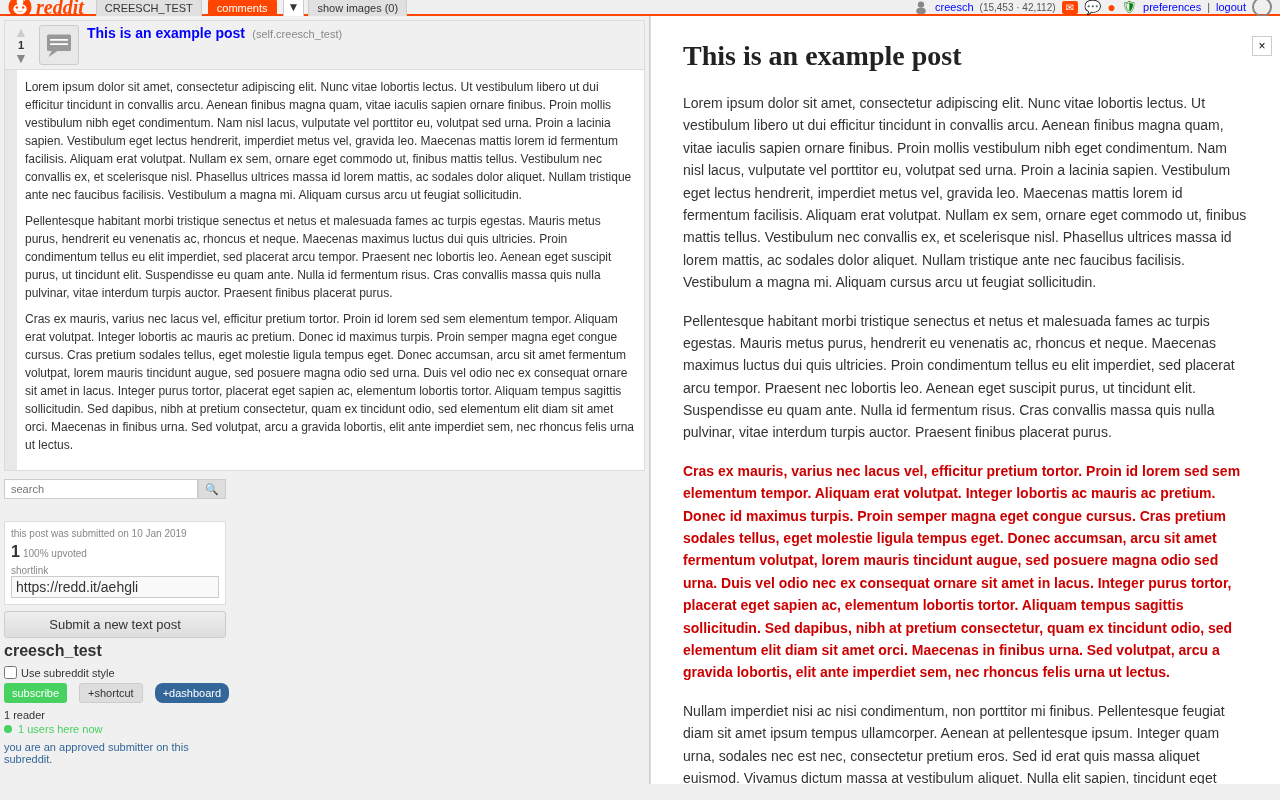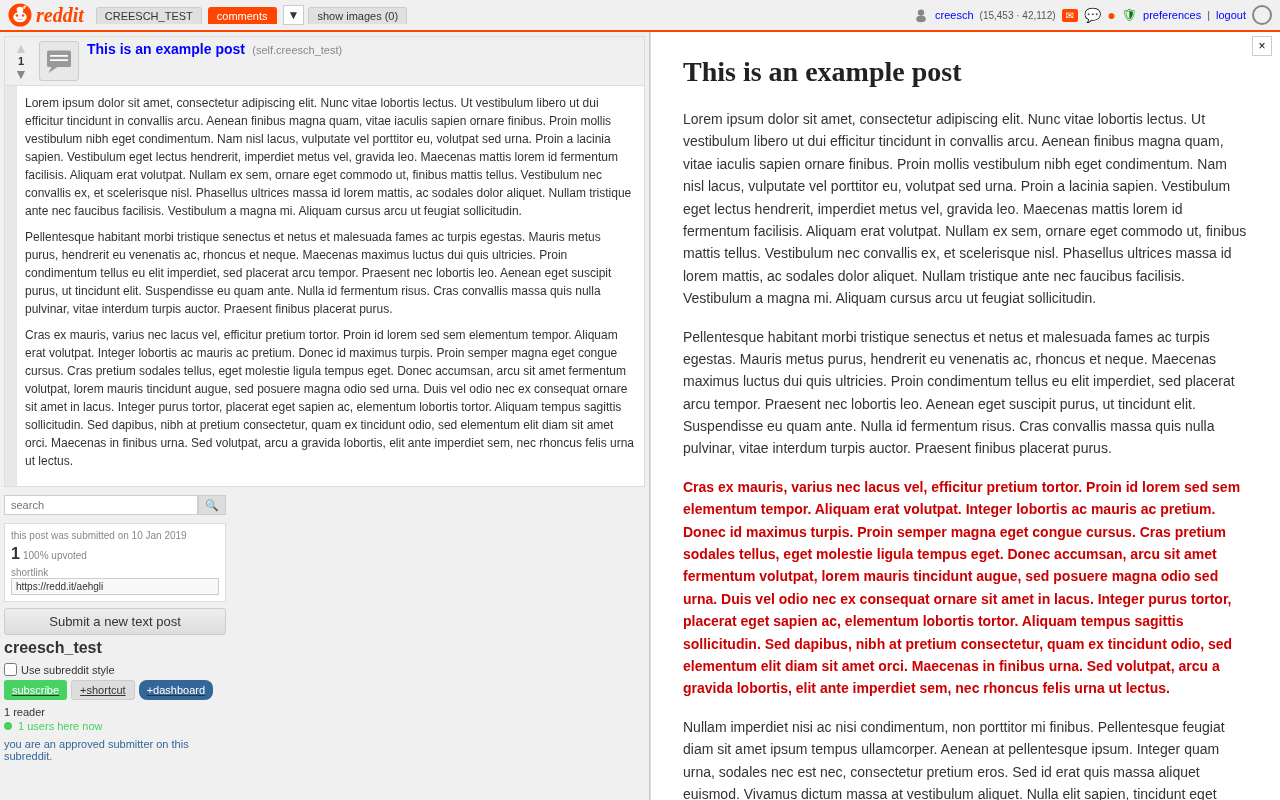--- a/index.html
+++ b/index.html
@@ -5,21 +5,21 @@
     * { box-sizing: border-box; margin: 0; padding: 0; }
     body { font-family: Arial, sans-serif; font-size: 12px; background: #f0f0f0; color: #333; }
 
     
     #header-bar {
       background: #f0f0f0;
       border-bottom: 2px solid #ff4500;
       padding: 4px 8px;
       display: flex;
       align-items: center;
-      height: 32px;
+      height: 16px;
     }
     #reddit-logo {
       display: flex;
       align-items: center;
       margin-right: 12px;
     }
     #reddit-logo .alien {
       width: 24px; height: 24px; margin-right: 4px;
     }
     #reddit-logo .wordmark {
@@ -132,21 +132,21 @@
 
     
     #subreddit-sidebar {
       width: 230px;
       padding: 4px;
       overflow-y: auto;
     }
 
     #search-box-container {
       display: flex;
-      margin-bottom: 8px;
+      margin-bottom: 22px;
     }
     #search-box-container input {
       flex: 1;
       border: 1px solid #ccc;
       padding: 3px 6px;
       font-size: 11px;
     }
     #search-btn {
       background: #ddd;
       border: 1px solid #ccc;
@@ -176,21 +176,21 @@
       color: #888;
     }
     .info-box .shortlink-label {
       font-size: 10px;
       color: #888;
       margin-top: 4px;
     }
     .info-box .shortlink-url {
       border: 1px solid #ccc;
       padding: 2px 4px;
-      font-size: 10px;
+      font-size: 14px;
       background: #f9f9f9;
       display: block;
     }
 
     .submit-btn {
       display: block;
       width: 100%;
       background: linear-gradient(#eeeeee, #dddddd);
       border: 1px solid #ccc;
       border-radius: 3px;
@@ -211,23 +211,22 @@
     .checkbox-row {
       display: flex;
       align-items: center;
       gap: 4px;
       margin-bottom: 4px;
       font-size: 11px;
     }
 
     .button-row {
       display: flex;
-      gap: 4px;
+      gap: 12px;
       margin-bottom: 6px;
-      text-decoration: underline;
     }
     .sub-btn {
       background: #46d160;
       color: white;
       border: none;
       border-radius: 3px;
       padding: 3px 8px;
       font-size: 11px;
       cursor: pointer;
     }

